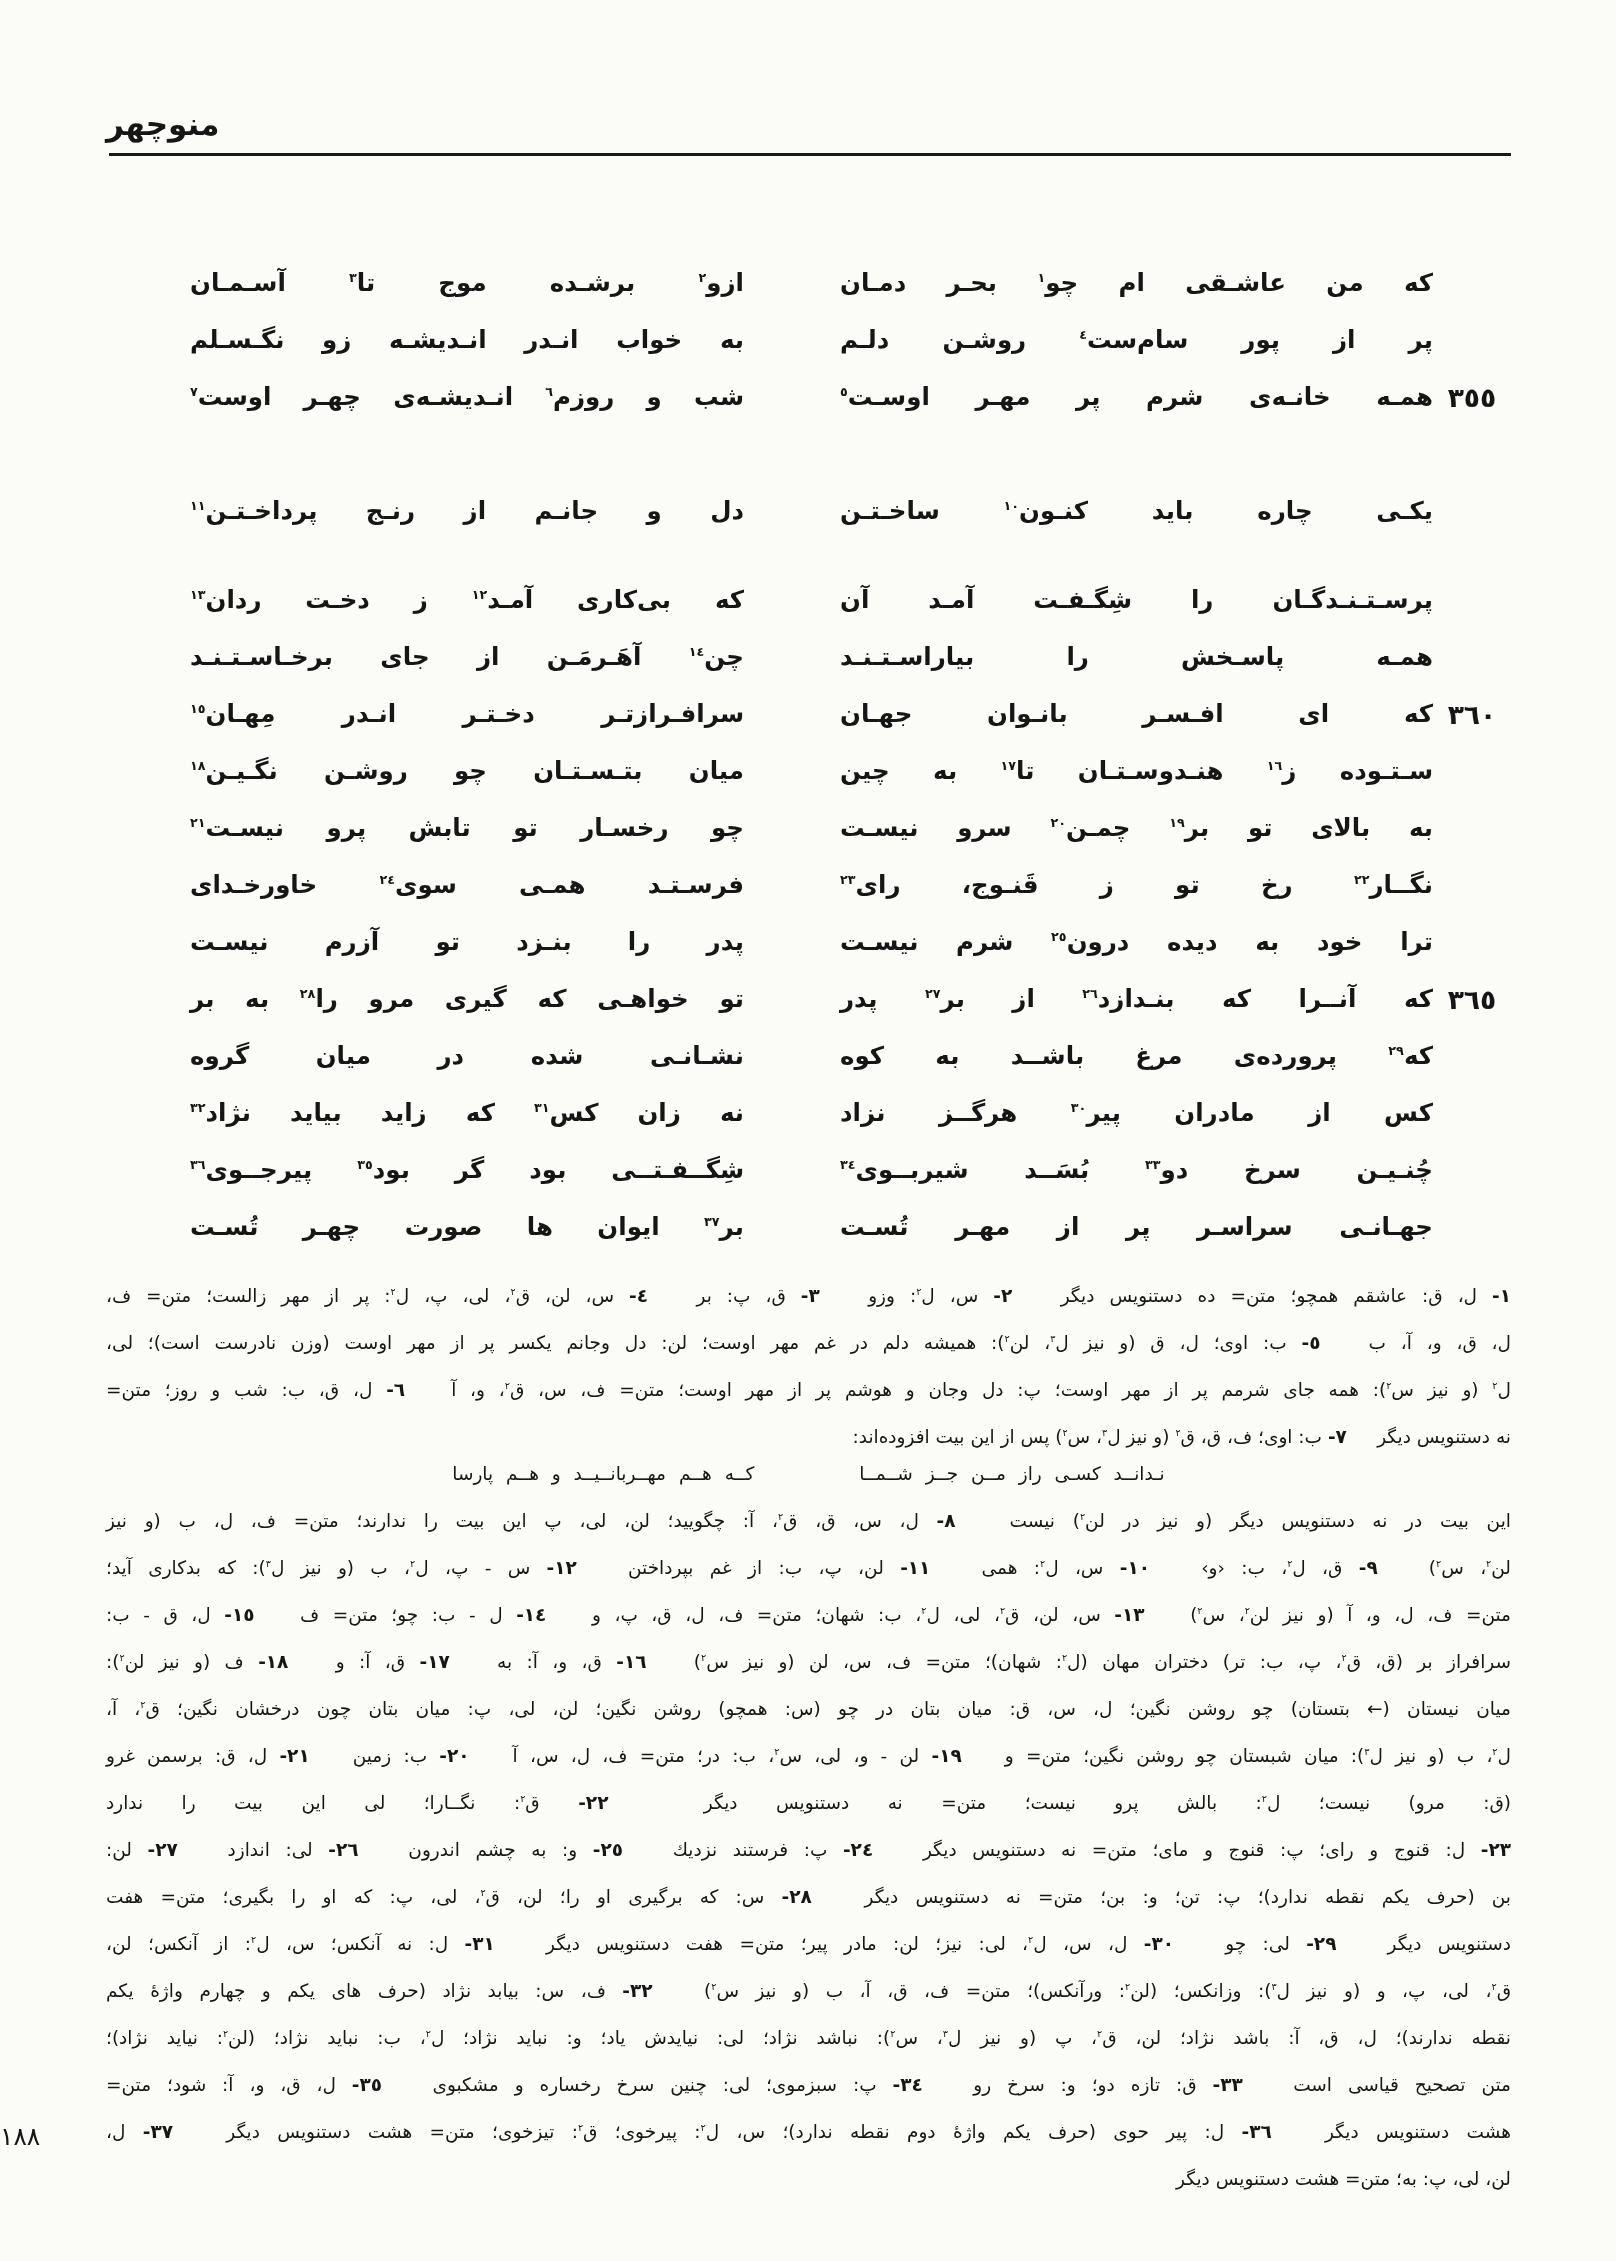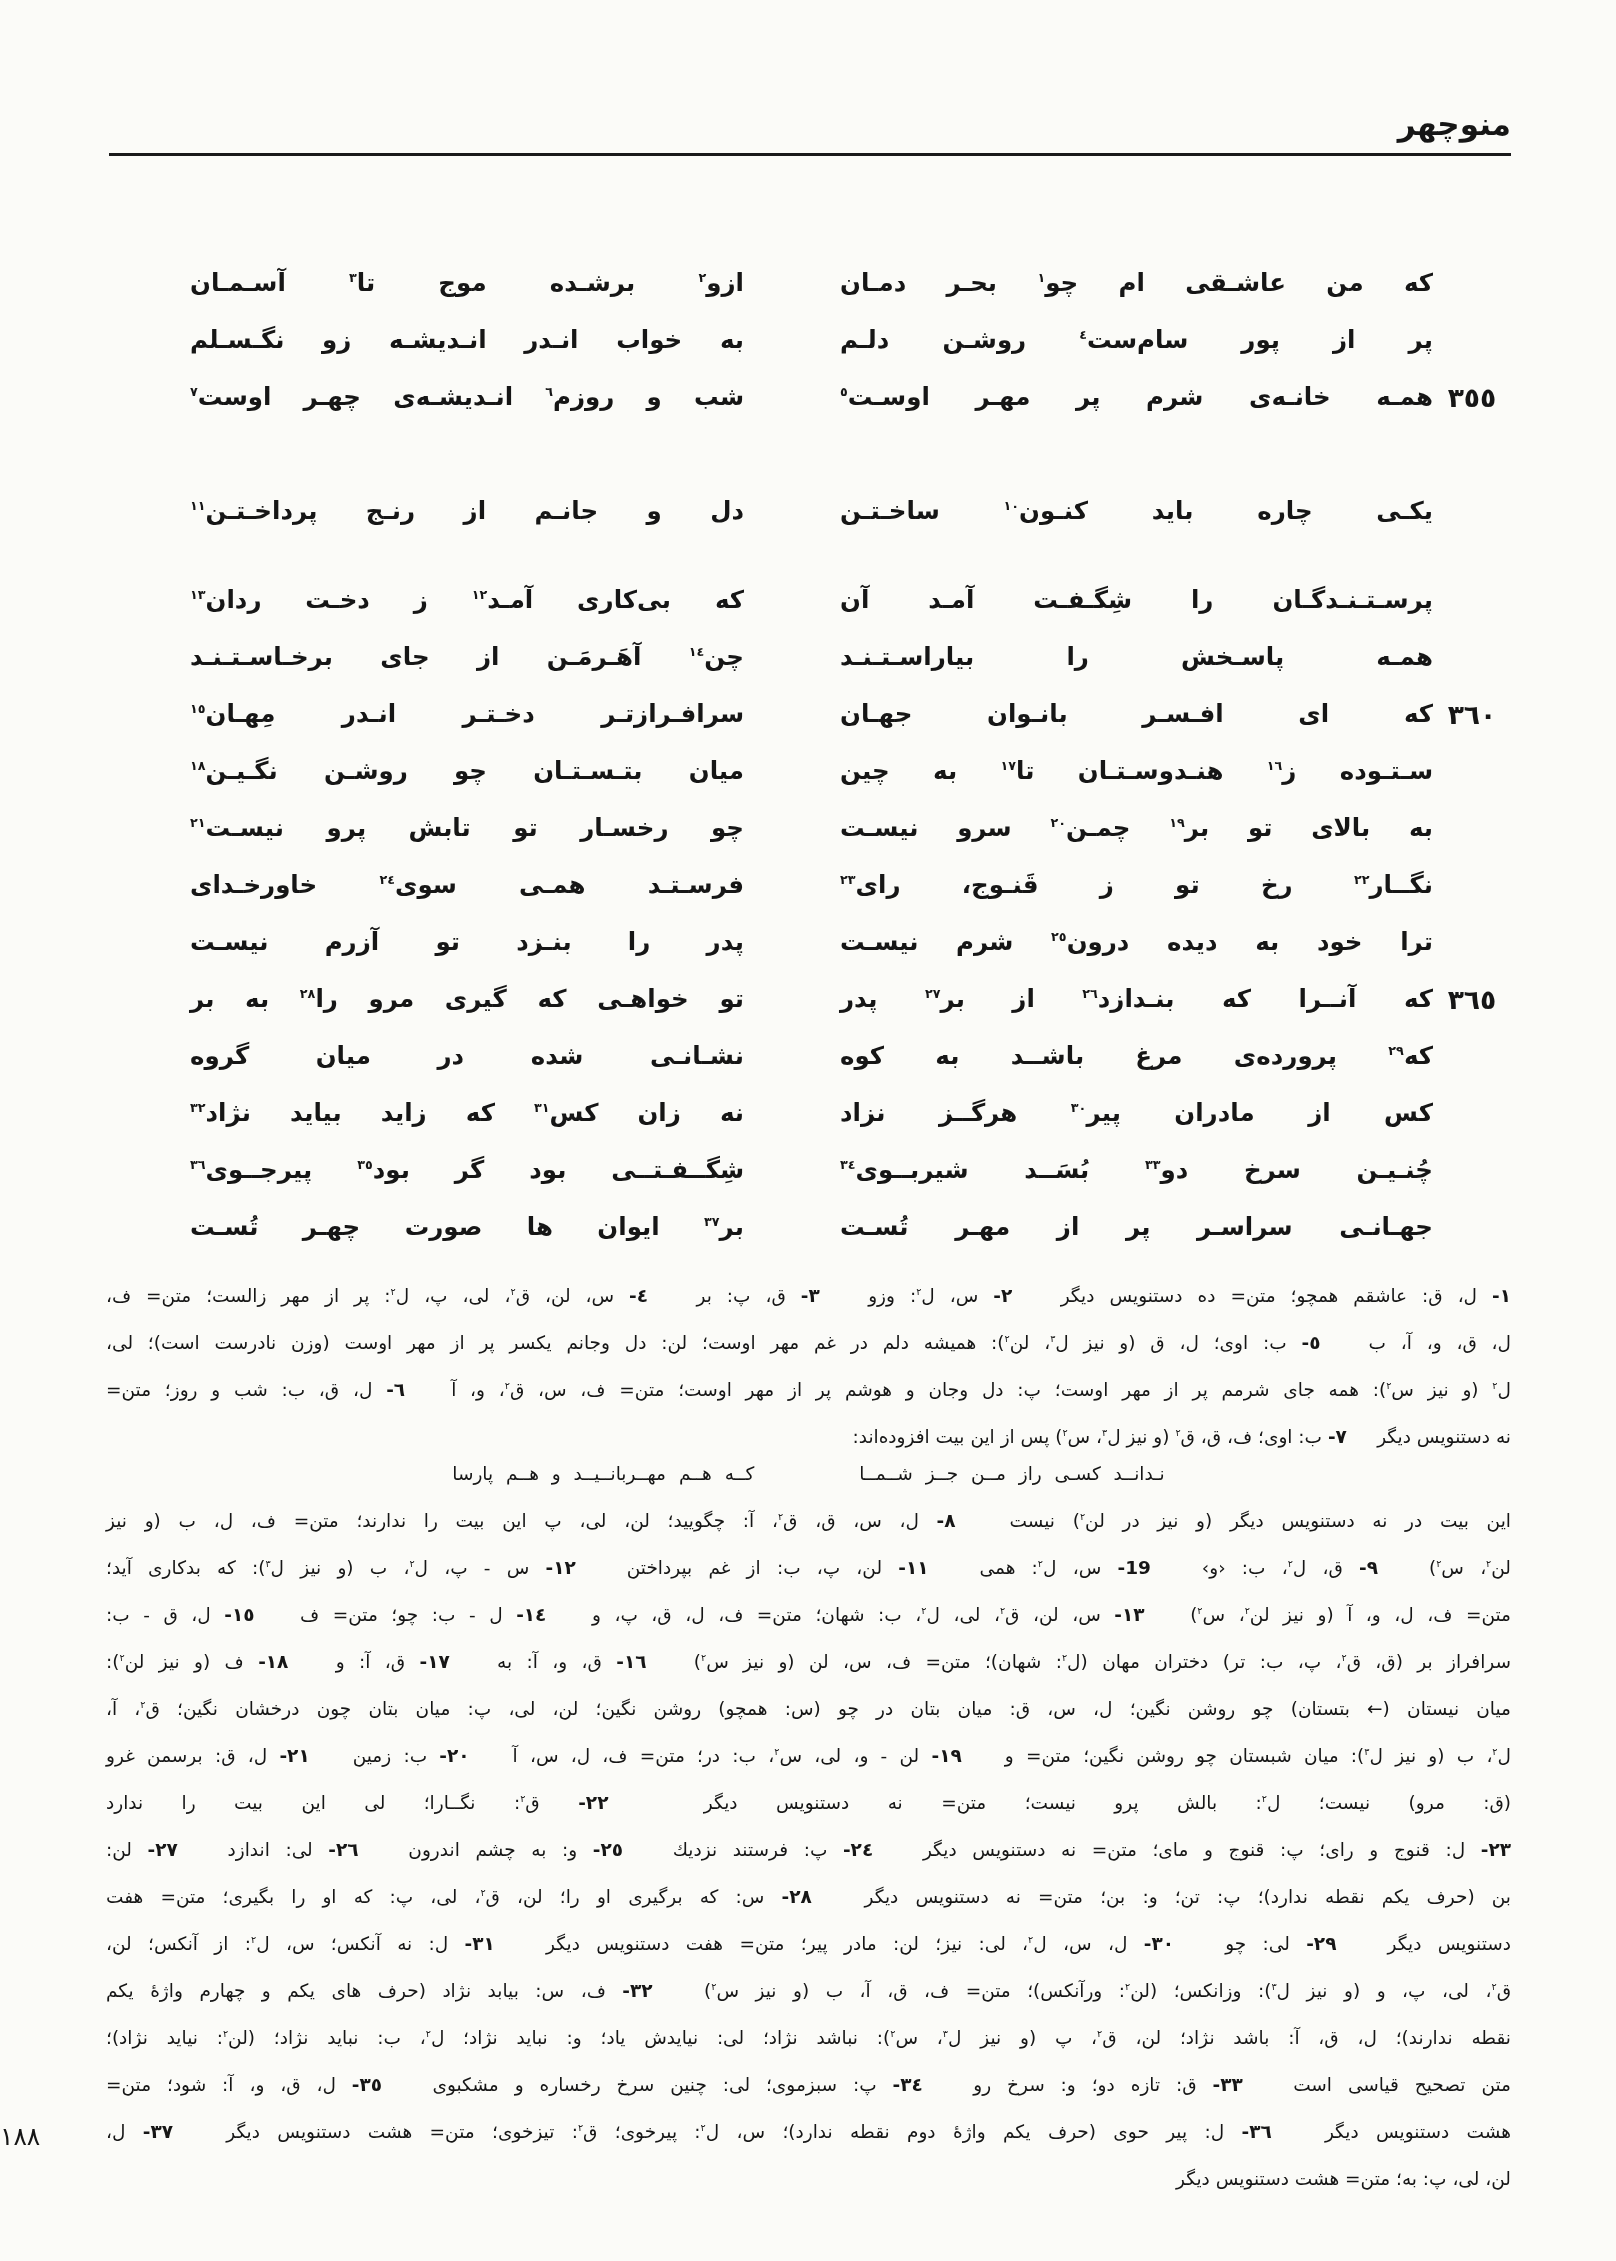--- a/index.html
+++ b/index.html
@@ -8,21 +8,21 @@
     background:#fbfbf8;
     color:#161616;
     font-family:"DejaVu Sans", sans-serif;
     direction:rtl;
     position:relative;
     overflow:hidden;
   }
   .page{position:relative;width:1617px;height:2261px;}
 
   
-  .runhead{padding:106px 106px 0 106px;text-align:right;}
+  .runhead{padding:106px 106px 0 106px;text-align:left;}
   .runhead-title{font-size:31px;font-weight:bold;letter-spacing:0.7px;}
   .head-rule{height:2.8px;background:#1a1a1a;margin:11.2px 106px 0 109px;}
 
   
   .poem{margin:99px 106px 0 106px;}
   .verse-row{
     display:grid;
     grid-template-columns:78px 593px 96px 554px;
     align-items:center;
     height:57px;
@@ -148,21 +148,21 @@
     <div class="fn-line">ل، ق، و، آ، ب   <b>٥-</b> ب: اوی؛ ل، ق (و نیز ل<sup>٣</sup>، لن<sup>٢</sup>): همیشه دلم در غم مهر اوست؛ لن: دل وجانم یکسر پر از مهر اوست (وزن نادرست است)؛ لی،</div>
     <div class="fn-line">ل<sup>٢</sup> (و نیز س<sup>٢</sup>): همه جای شرمم پر از مهر اوست؛ پ: دل وجان و هوشم پر از مهر اوست؛ متن= ف، س، ق<sup>٢</sup>، و، آ   <b>٦-</b> ل، ق، ب: شب و روز؛ متن=</div>
     <div class="fn-line fn-right">نه دستنویس دیگر   <b>٧-</b> ب: اوی؛ ف، ق، ق<sup>٢</sup> (و نیز ل<sup>٣</sup>، س<sup>٢</sup>) پس از این بیت افزوده‌اند:</div>
 
     <div class="couplet">
       <span class="half">نـدانــد کسـی راز مــن جــز شــمــا</span>
       <span class="half">کــه هــم مهــربانــیــد و هــم پارسا</span>
     </div>
 
     <div class="fn-line">این بیت در نه دستنویس دیگر (و نیز در لن<sup>٢</sup>) نیست   <b>٨-</b> ل، س، ق، ق<sup>٢</sup>، آ: چگویید؛ لن، لی، پ این بیت را ندارند؛ متن= ف، ل، ب (و نیز</div>
-    <div class="fn-line">لن<sup>٢</sup>، س<sup>٢</sup>)   <b>٩-</b> ق، ل<sup>٢</sup>، ب: ‹و›   <b>19-</b> س، ل<sup>٢</sup>: همی   <b>١١-</b> لن، پ، ب: از غم بپرداختن   <b>١٢-</b> س - پ، ل<sup>٢</sup>، ب (و نیز ل<sup>٣</sup>): که بدکاری آید؛</div>
+    <div class="fn-line">لن<sup>٢</sup>، س<sup>٢</sup>)   <b>٩-</b> ق، ل<sup>٢</sup>، ب: ‹و›   <b>١٠-</b> س، ل<sup>٢</sup>: همی   <b>١١-</b> لن، پ، ب: از غم بپرداختن   <b>١٢-</b> س - پ، ل<sup>٢</sup>، ب (و نیز ل<sup>٣</sup>): که بدکاری آید؛</div>
     <div class="fn-line">متن= ف، ل، و، آ (و نیز لن<sup>٢</sup>، س<sup>٢</sup>)   <b>١٣-</b> س، لن، ق<sup>٢</sup>، لی، ل<sup>٢</sup>، ب: شهان؛ متن= ف، ل، ق، پ، و   <b>١٤-</b> ل - ب: چو؛ متن= ف   <b>١٥-</b> ل، ق - ب:</div>
     <div class="fn-line">سرافراز بر (ق، ق<sup>٢</sup>، پ، ب: تر) دختران مهان (ل<sup>٢</sup>: شهان)؛ متن= ف، س، لن (و نیز س<sup>٢</sup>)   <b>١٦-</b> ق، و، آ: به   <b>١٧-</b> ق، آ: و   <b>١٨-</b> ف (و نیز لن<sup>٢</sup>):</div>
     <div class="fn-line">میان نیستان (← بتستان) چو روشن نگین؛ ل، س، ق: میان بتان در چو (س: همچو) روشن نگین؛ لن، لی، پ: میان بتان چون درخشان نگین؛ ق<sup>٢</sup>، آ،</div>
     <div class="fn-line">ل<sup>٢</sup>، ب (و نیز ل<sup>٣</sup>): میان شبستان چو روشن نگین؛ متن= و   <b>١٩-</b> لن - و، لی، س<sup>٢</sup>، ب: در؛ متن= ف، ل، س، آ   <b>٢٠-</b> ب: زمین   <b>٢١-</b> ل، ق: برسمن غرو</div>
     <div class="fn-line">(ق: مرو) نیست؛ ل<sup>٢</sup>: بالش پرو نیست؛ متن= نه دستنویس دیگر   <b>٢٢-</b> ق<sup>٢</sup>: نگــارا؛ لی این بیت را ندارد</div>
     <div class="fn-line"><b>٢٣-</b> ل: قنوج و رای؛ پ: قنوج و مای؛ متن= نه دستنویس دیگر   <b>٢٤-</b> پ: فرستند نزدیك   <b>٢٥-</b> و: به چشم اندرون   <b>٢٦-</b> لی: اندازد   <b>٢٧-</b> لن:</div>
     <div class="fn-line">بن (حرف یکم نقطه ندارد)؛ پ: تن؛ و: بن؛ متن= نه دستنویس دیگر   <b>٢٨-</b> س: که برگیری او را؛ لن، ق<sup>٢</sup>، لی، پ: که او را بگیری؛ متن= هفت</div>
     <div class="fn-line">دستنویس دیگر   <b>٢٩-</b> لی: چو   <b>٣٠-</b> ل، س، ل<sup>٢</sup>، لی: نیز؛ لن: مادر پیر؛ متن= هفت دستنویس دیگر   <b>٣١-</b> ل: نه آنکس؛ س، ل<sup>٢</sup>: از آنکس؛ لن،</div>
     <div class="fn-line">ق<sup>٢</sup>، لی، پ، و (و نیز ل<sup>٣</sup>): وزانکس؛ (لن<sup>٢</sup>: ورآنکس)؛ متن= ف، ق، آ، ب (و نیز س<sup>٢</sup>)   <b>٣٢-</b> ف، س: بیابد نژاد (حرف های یکم و چهارم واژهٔ یکم</div>
     <div class="fn-line">نقطه ندارند)؛ ل، ق، آ: باشد نژاد؛ لن، ق<sup>٢</sup>، پ (و نیز ل<sup>٣</sup>، س<sup>٢</sup>): نباشد نژاد؛ لی: نیایدش یاد؛ و: نباید نژاد؛ ل<sup>٢</sup>، ب: نباید نژاد؛ (لن<sup>٢</sup>: نیاید نژاد)؛</div>

